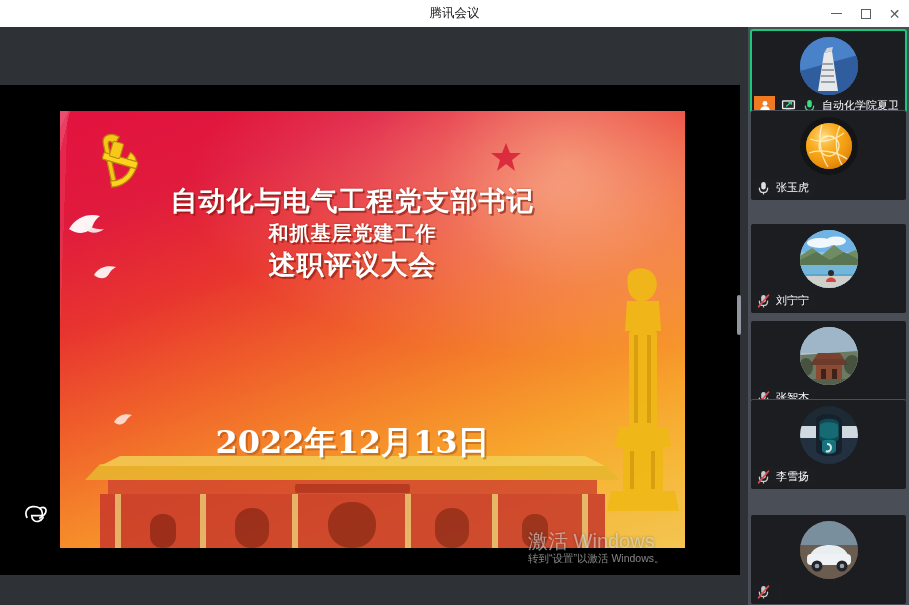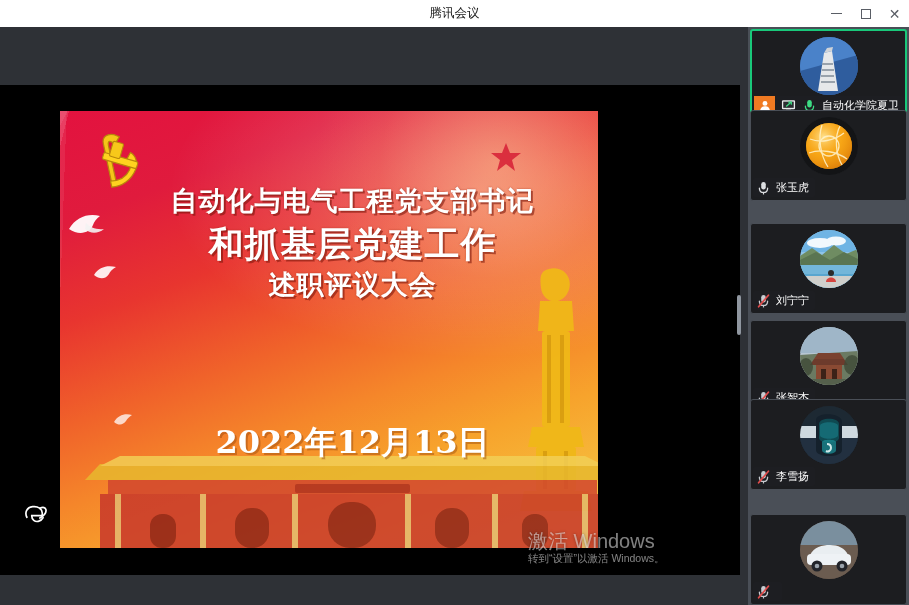--- a/index.html
+++ b/index.html
@@ -69,21 +69,21 @@
     left: 0; top: 58px;
     width: 740px; height: 490px;
     background: #000000;
     overflow: hidden;
   }
 
   
   .slide {
     position: absolute;
     left: 60px; top: 26px;
-    width: 538px; height: 437px;
+    width: 625px; height: 437px;
     overflow: hidden;
     background:
       radial-gradient(ellipse 120% 80% at 78% 18%, rgba(255,255,255,0.30) 0%, rgba(255,255,255,0) 48%),
       linear-gradient(160deg,
         #e3123f 0%,
         #e01b3d 18%,
         #e8352f 34%,
         #f0622a 50%,
         #f5862a 63%,
         #f7a32c 75%,
@@ -156,21 +156,21 @@
     font-family: "DejaVu Serif", "Liberation Serif", serif;
     font-weight: bold;
     letter-spacing: 1px;
     text-shadow:
       2px 2px 0 rgba(120,20,10,0.55),
       0 0 2px rgba(140,30,10,0.55);
   }
   .slide-line { line-height: 1.36; }
   .l1 { font-size: 27px; }
   .l2 { font-size: 27px; }
-  .l3 { font-size: 35px; }
+  .l3 { font-size: 20px; }
   .l4 { font-size: 27px; }
   .slide-date {
     position: absolute;
     left: 0; top: 310px;
     width: 585px;
     text-align: center;
     font-family: "DejaVu Serif", "Liberation Serif", serif;
     font-weight: bold;
     font-size: 32px;
     color: #ffffff;

